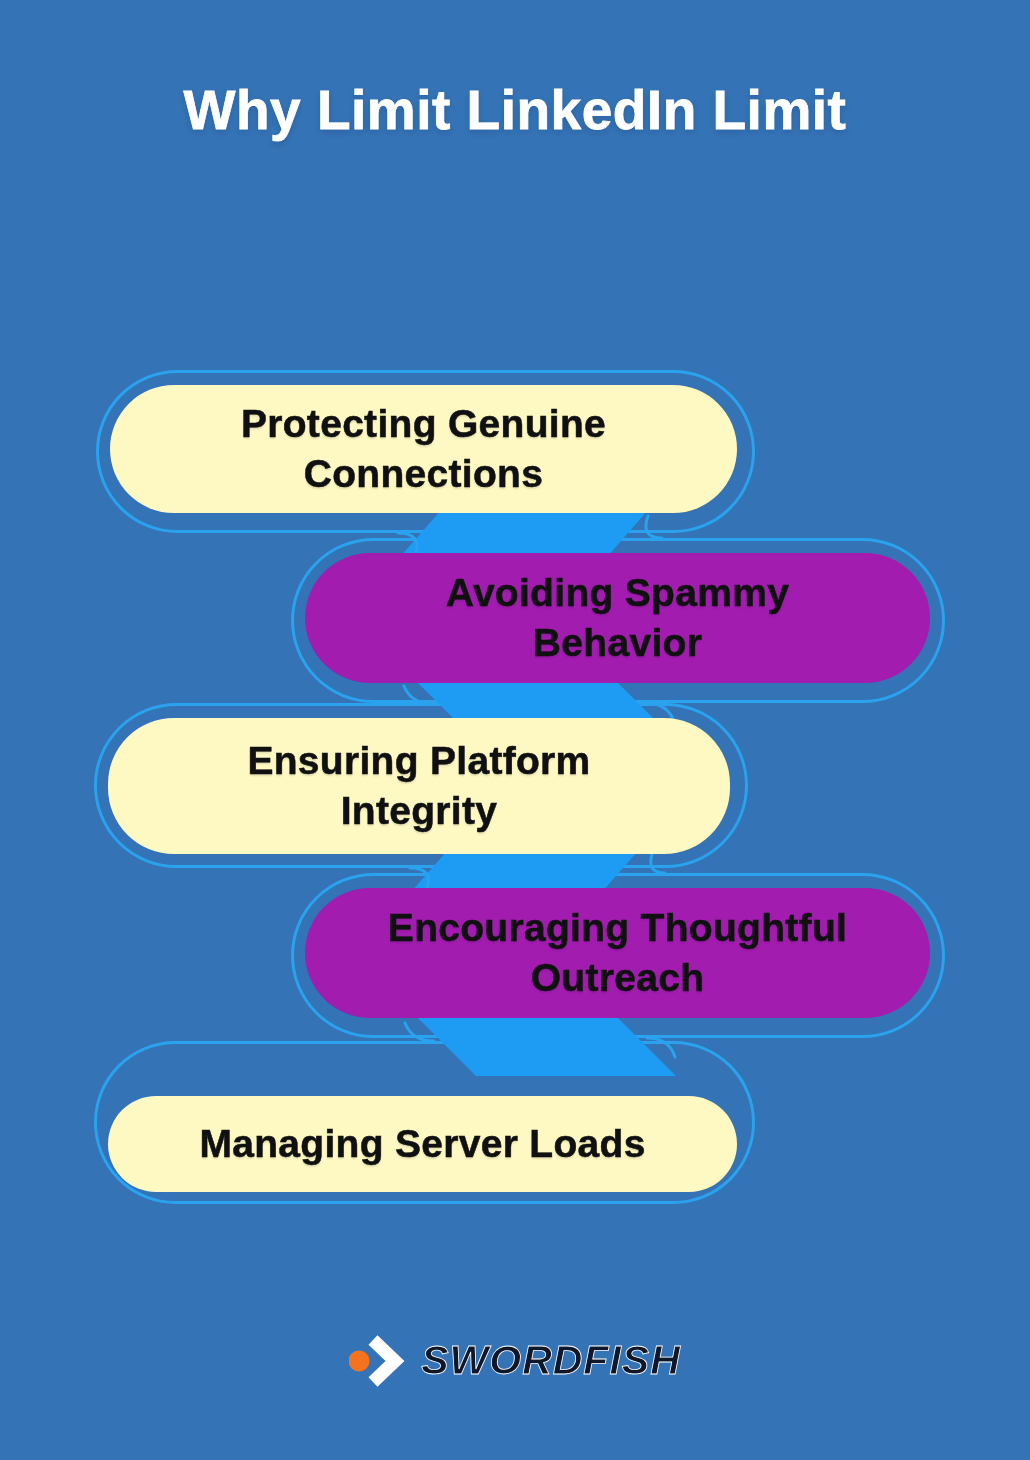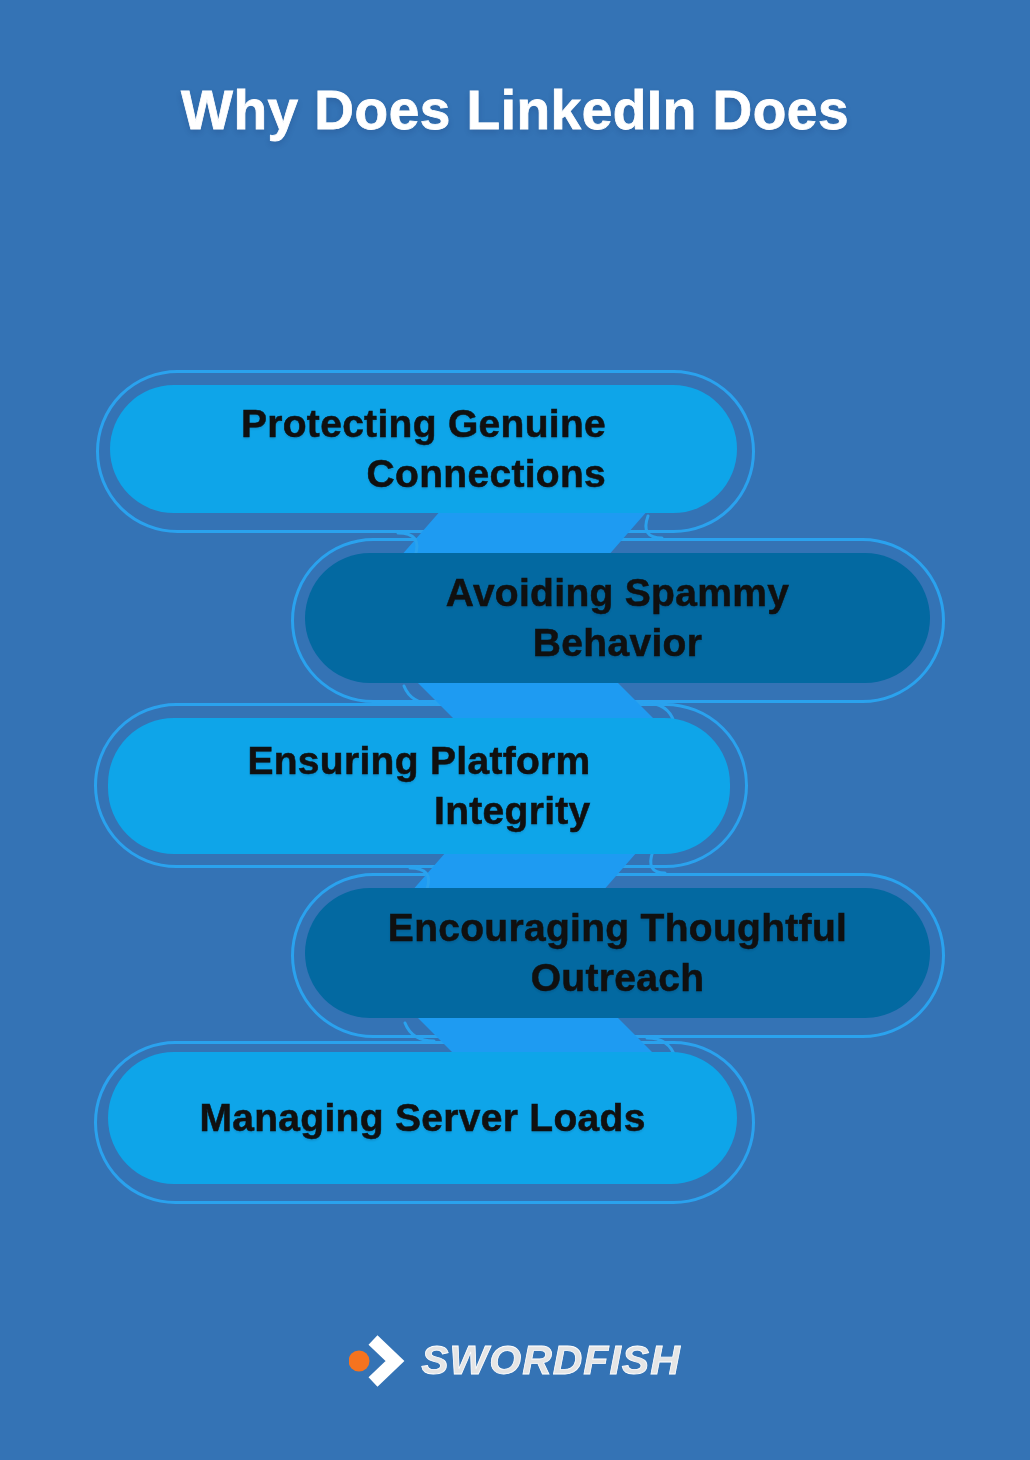--- a/index.html
+++ b/index.html
@@ -68,57 +68,57 @@
   .pill-label {
     white-space: pre-line;
     color: #101010;
     font-size: 39px;
     font-weight: 700;
     line-height: 1.28;
     letter-spacing: 0.3px;
     -webkit-text-stroke: 0.5px #101010;
     text-shadow: 0 2px 2px rgba(20, 20, 40, 0.12);
   }
-  .pink  { background: #0ea5e9; text-align: right; }
-  .green { background: #0369a1; }
+  .pink  { background: #fef9c3; }
+  .green { background: #a21caf; }
   .p1 { left: 110px; top: 385px;  width: 627px; height: 128px; }
   .p2 { left: 305px; top: 553px;  width: 625px; height: 130px; }
   .p3 { left: 108px; top: 718px;  width: 622px; height: 136px; }
   .p4 { left: 305px; top: 888px;  width: 625px; height: 130px; align-items: center; }
-  .p5 { left: 108px; top: 1052px; width: 629px; height: 132px; }
+  .p5 { left: 108px; top: 1096px; width: 629px; height: 96px; }
 
   
   .brand {
     position: absolute;
     left: 0;
     top: 1326px;
     width: 100%;
     height: 68px;
     display: flex;
     align-items: center;
     justify-content: center;
     gap: 14px;
   }
   .brand-icon { width: 58px; height: 58px; }
   .brand-name {
-    color: #e5e5e5;
+    color: #0f172a;
     font-size: 41px;
     font-weight: 700;
     font-style: italic;
     letter-spacing: 1px;
     -webkit-text-stroke: 0.8px #FFFFFF;
   }
 </style>
 </head>
 <body>
 
 <div class="poster">
 
   <h1 class="title">
-    <span>Why Does LinkedIn Does</span>
+    <span>Why Limit LinkedIn Limit</span>
   </h1>
 
   <div class="outline o1"></div>
   <div class="outline o2"></div>
   <div class="outline o3"></div>
   <div class="outline o4"></div>
   <div class="outline o5"></div>
 
   <svg class="decor" viewBox="0 0 1030 1460" xmlns="http://www.w3.org/2000/svg" aria-hidden="true">
     <g fill="#1E9BF2">

